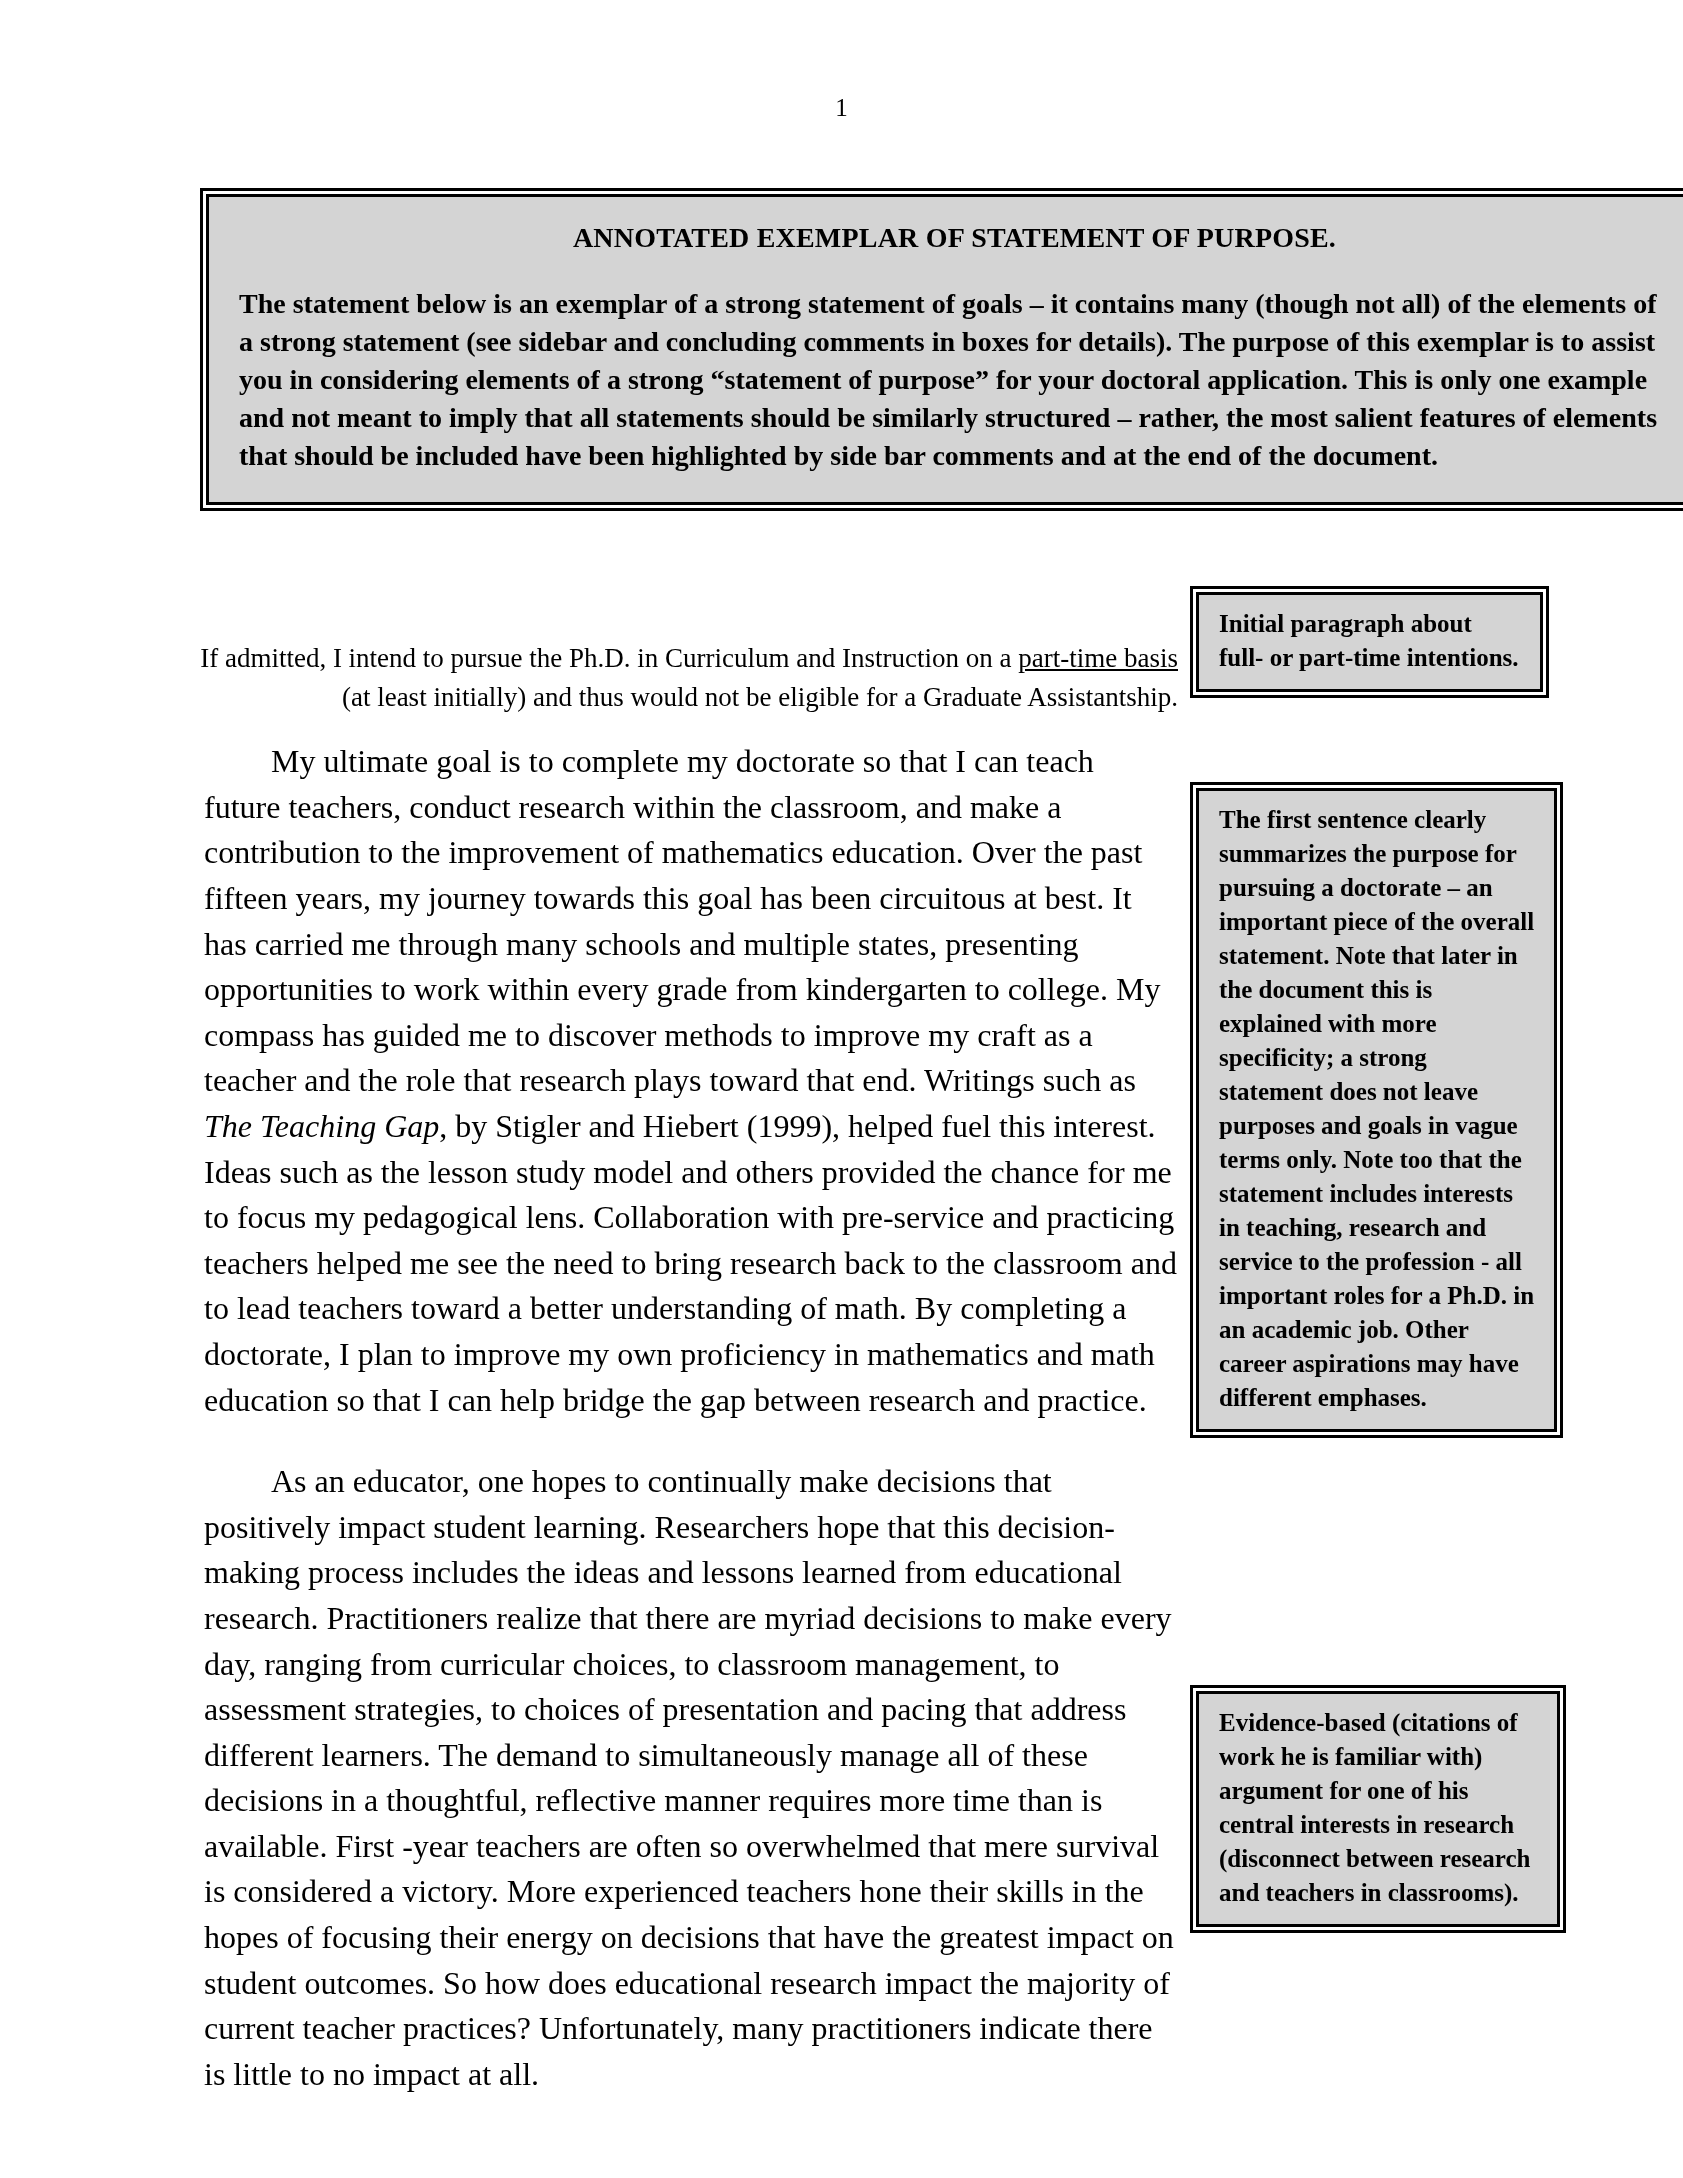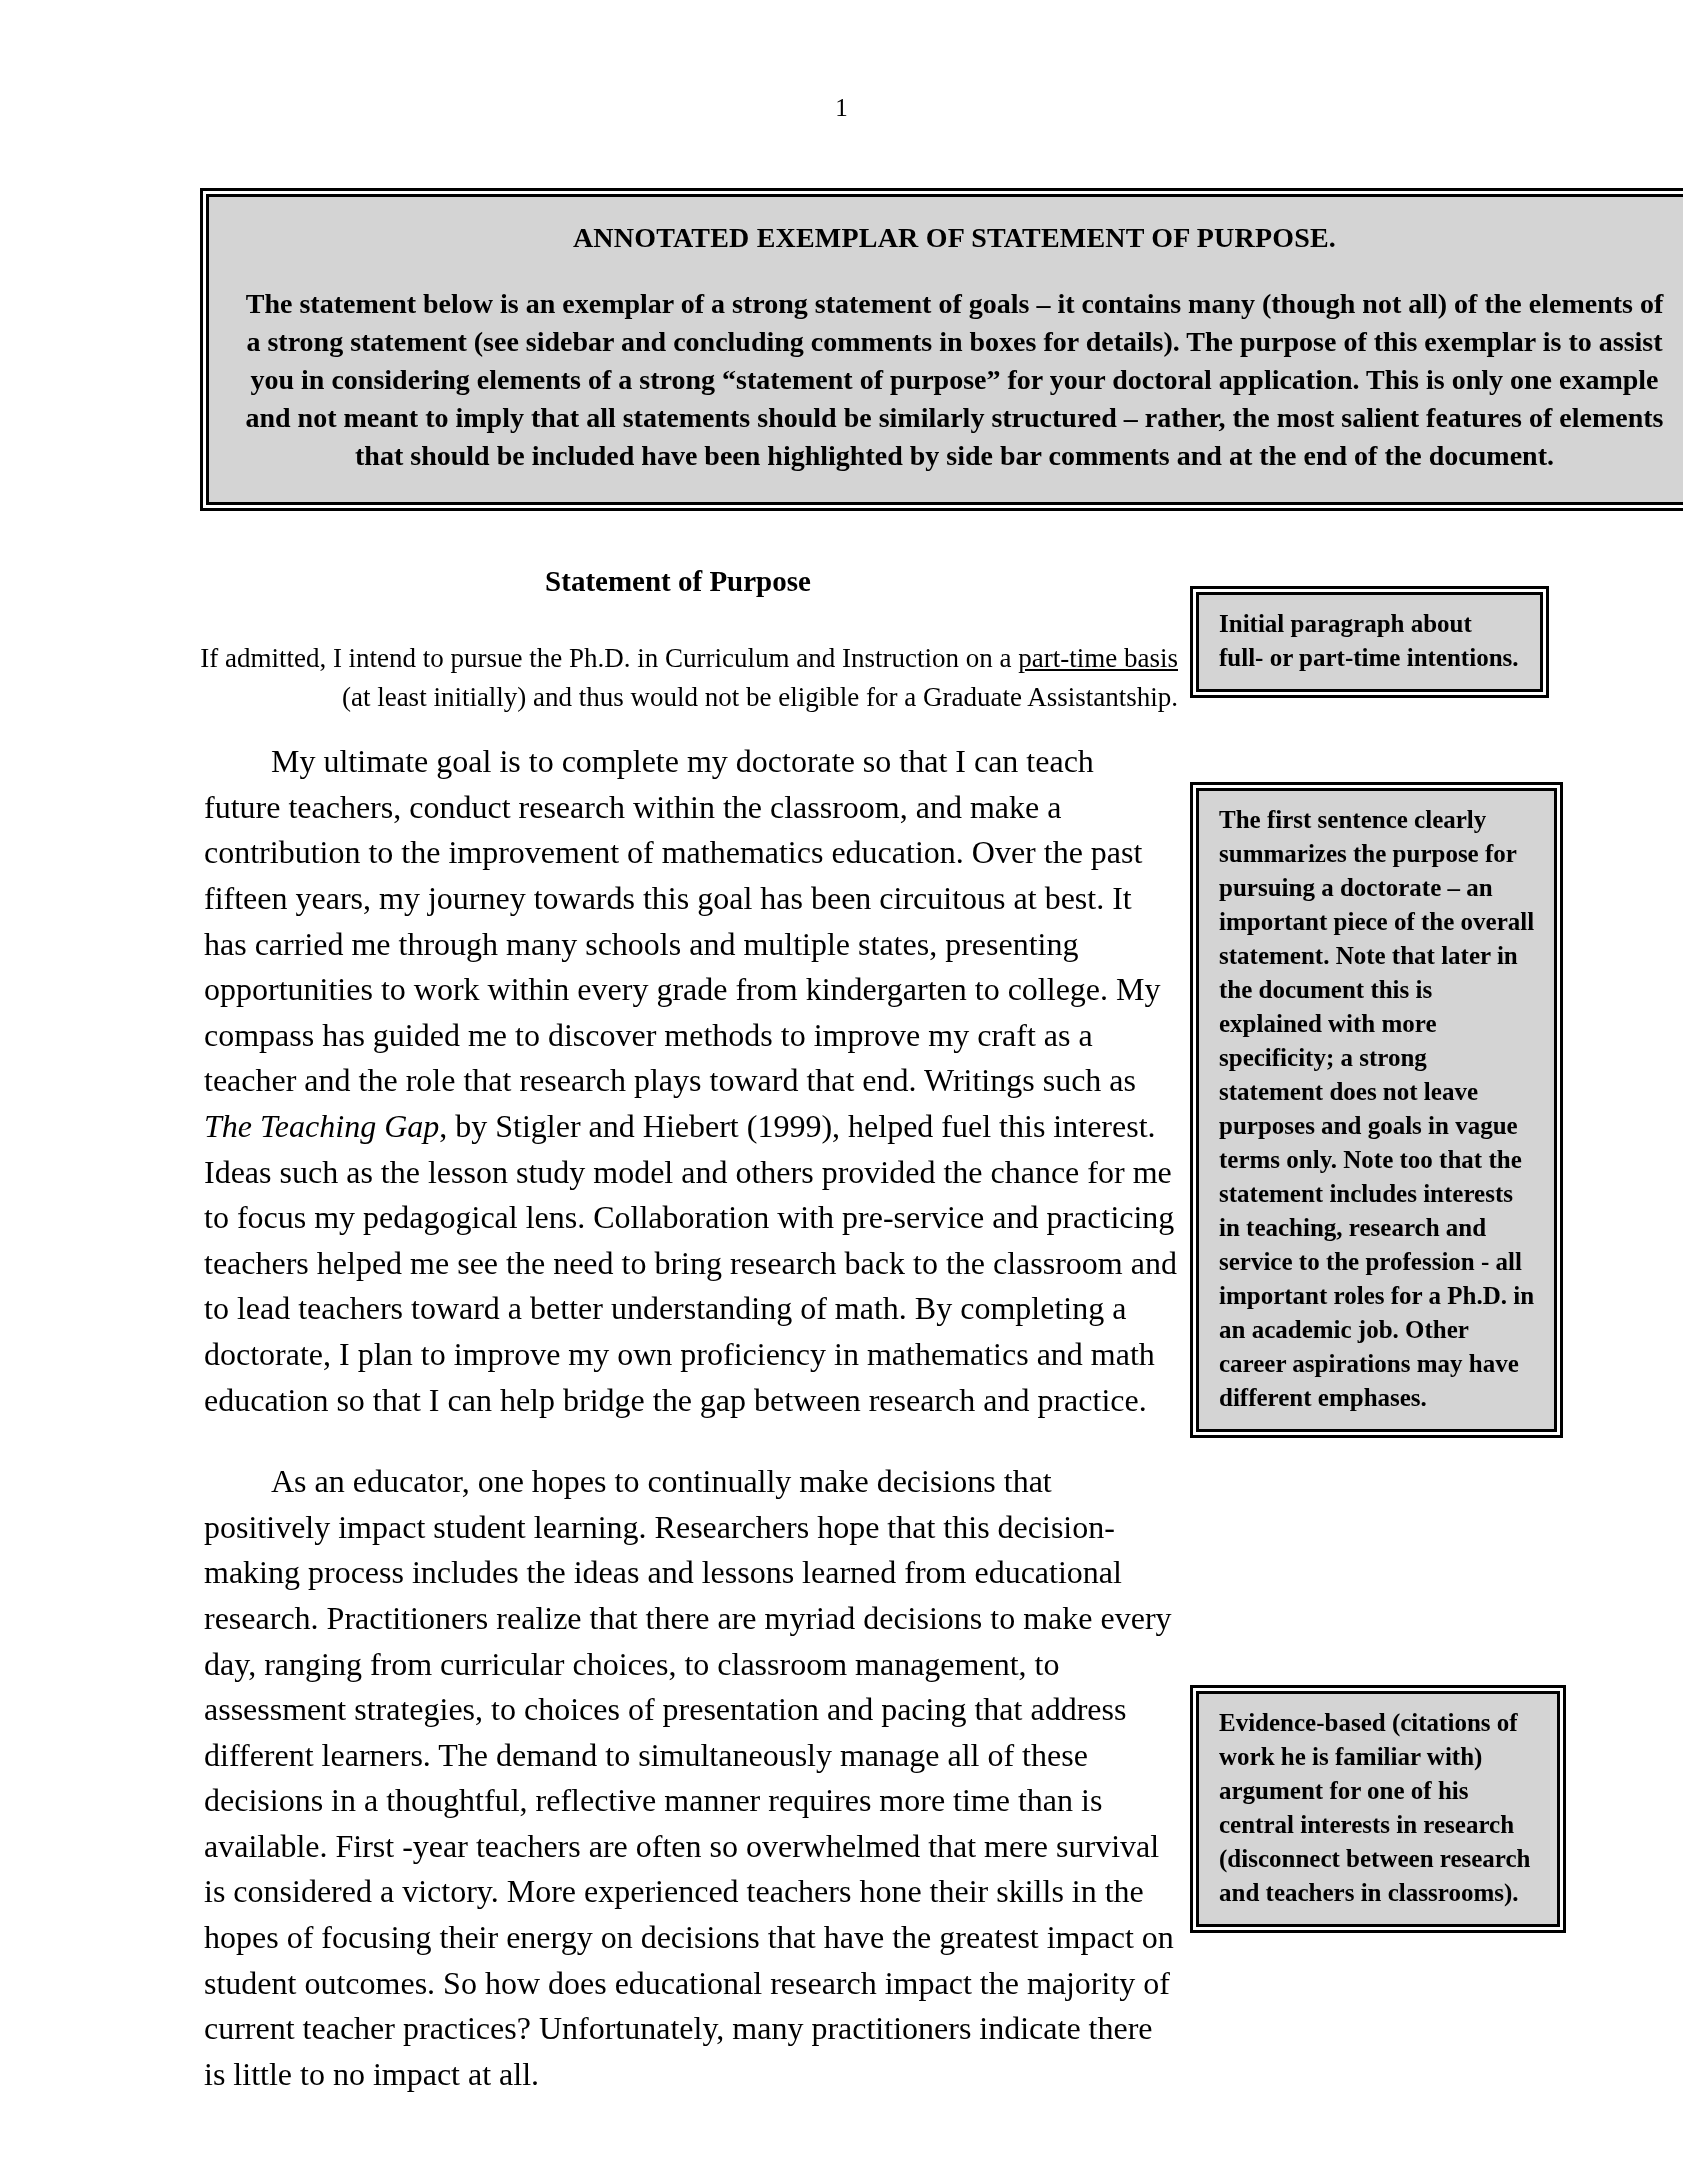--- a/index.html
+++ b/index.html
@@ -54,21 +54,21 @@
     font-weight: bold;
     font-size: 28px;
     letter-spacing: 0.2px;
     margin: 6px 0 30px 0;
     line-height: 1.2;
   }
   .header-body {
     font-weight: bold;
     font-size: 28px;
     line-height: 1.365;
-    text-align: center;
+    text-align: left;
     margin: 0;
   }
 
   
   .doc-heading {
     position: absolute;
     left: 178px;
     top: 564px;
     width: 1000px;
     text-align: center;
@@ -127,21 +127,20 @@
 
 <div class="page">
 
   <div class="page-number">1</div>
 
   <div class="dbl-box header-box">
     <div class="header-title">ANNOTATED EXEMPLAR OF STATEMENT OF PURPOSE.</div>
     <p class="header-body">The statement below is an exemplar of a strong statement of goals – it contains many (though not all) of the elements of a strong statement (see sidebar and concluding comments in boxes for details). The purpose of this exemplar is to assist you in considering elements of a strong “statement of purpose” for your doctoral application. This is only one example and not meant to imply that all statements should be similarly structured – rather, the most salient features of elements that should be included have been highlighted by side bar comments and at the end of the document.</p>
   </div>
 
-  <div class="doc-heading">Statement of Purpose</div>
 
   <div class="main-col">
 
     <p class="intro-para">
       <span>If admitted, I intend to pursue the Ph.D. in Curriculum and Instruction on a </span><span class="u">part-time basis</span><span> (at least initially) and thus would not be eligible for a Graduate Assistantship.</span>
     </p>
 
     <p class="body-para">
       <span>My ultimate goal is to complete my doctorate so that I can teach future teachers, conduct research within the classroom, and make a contribution to the improvement of mathematics education. Over the past fifteen years, my journey towards this goal has been circuitous at best. It has carried me through many schools and multiple states, presenting opportunities to work within every grade from kindergarten to college. My compass has guided me to discover methods to improve my craft as a teacher and the role that research plays toward that end. Writings such as </span><span class="it">The Teaching Gap</span><span>, by Stigler and Hiebert (1999), helped fuel this interest. Ideas such as the lesson study model and others provided the chance for me to focus my pedagogical lens. Collaboration with pre-service and practicing teachers helped me see the need to bring research back to the classroom and to lead teachers toward a better understanding of math. By completing a doctorate, I plan to improve my own proficiency in mathematics and math education so that I can help bridge the gap between research and practice.</span>
     </p>

